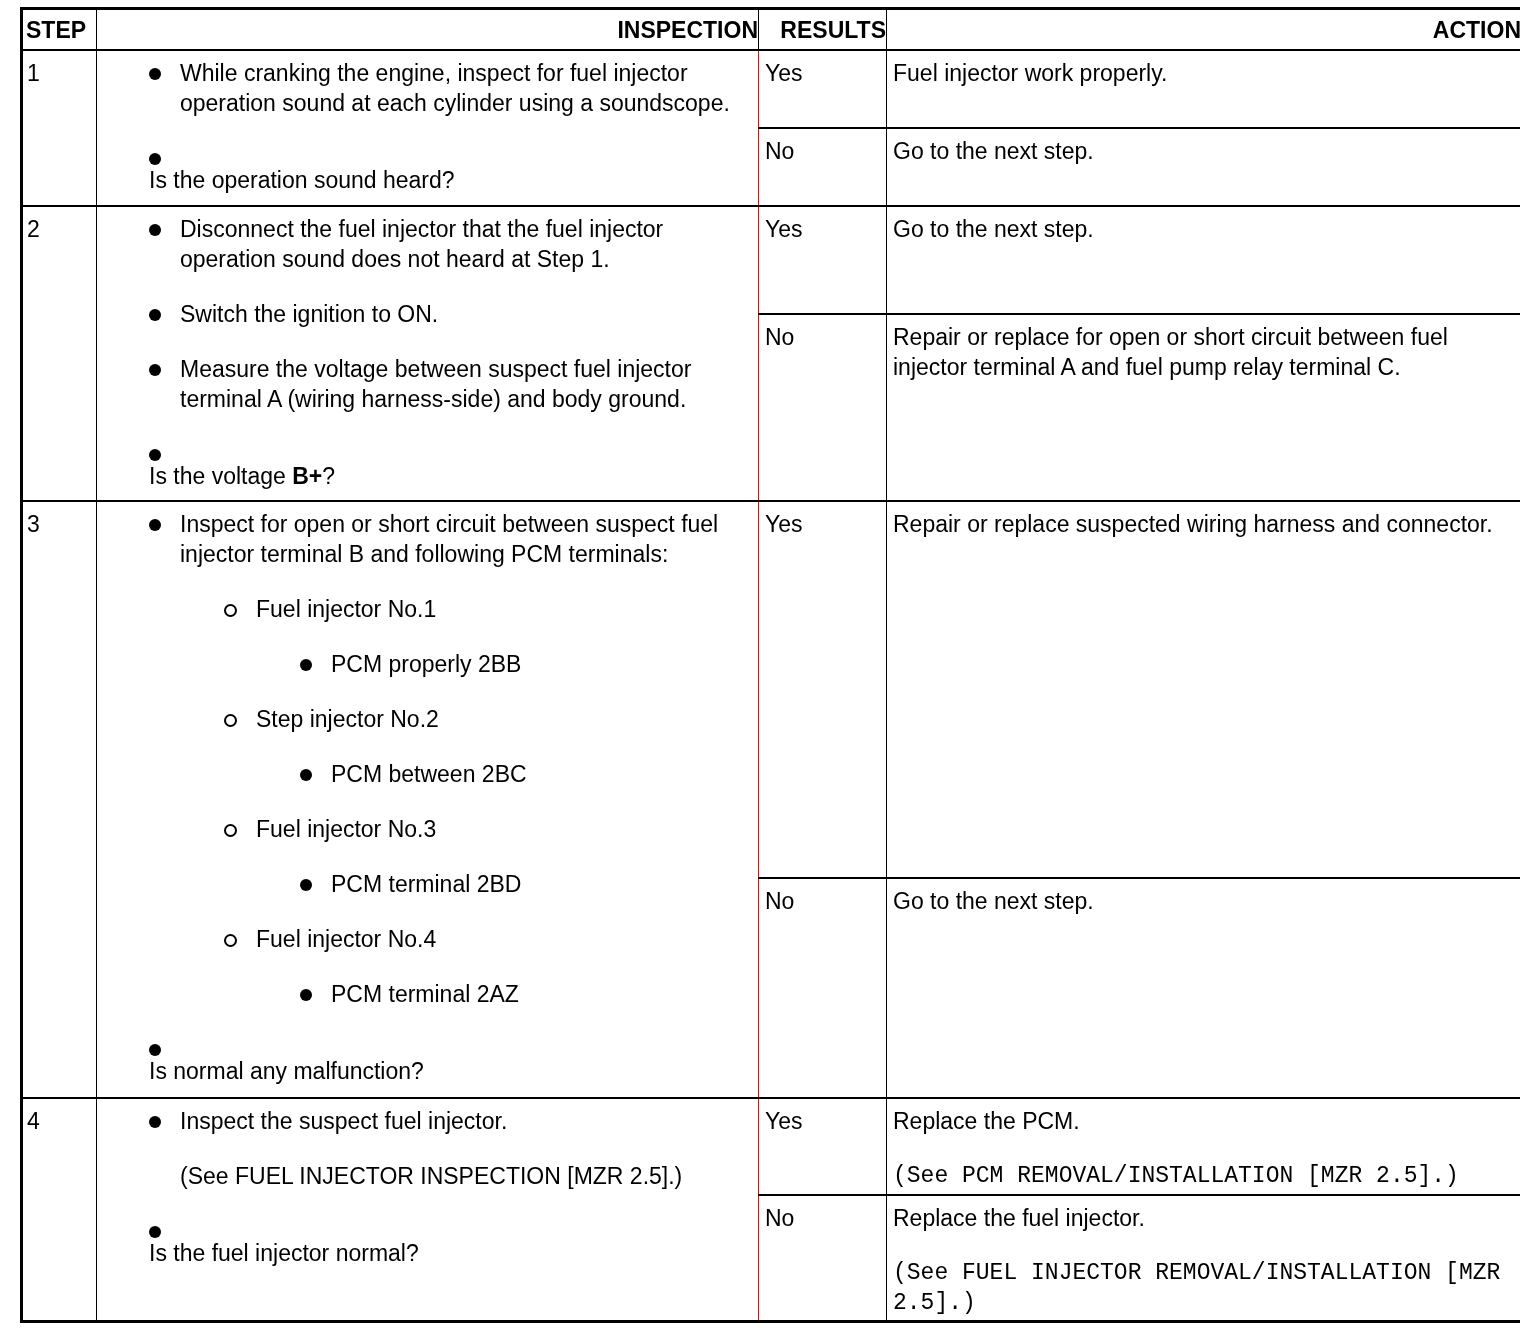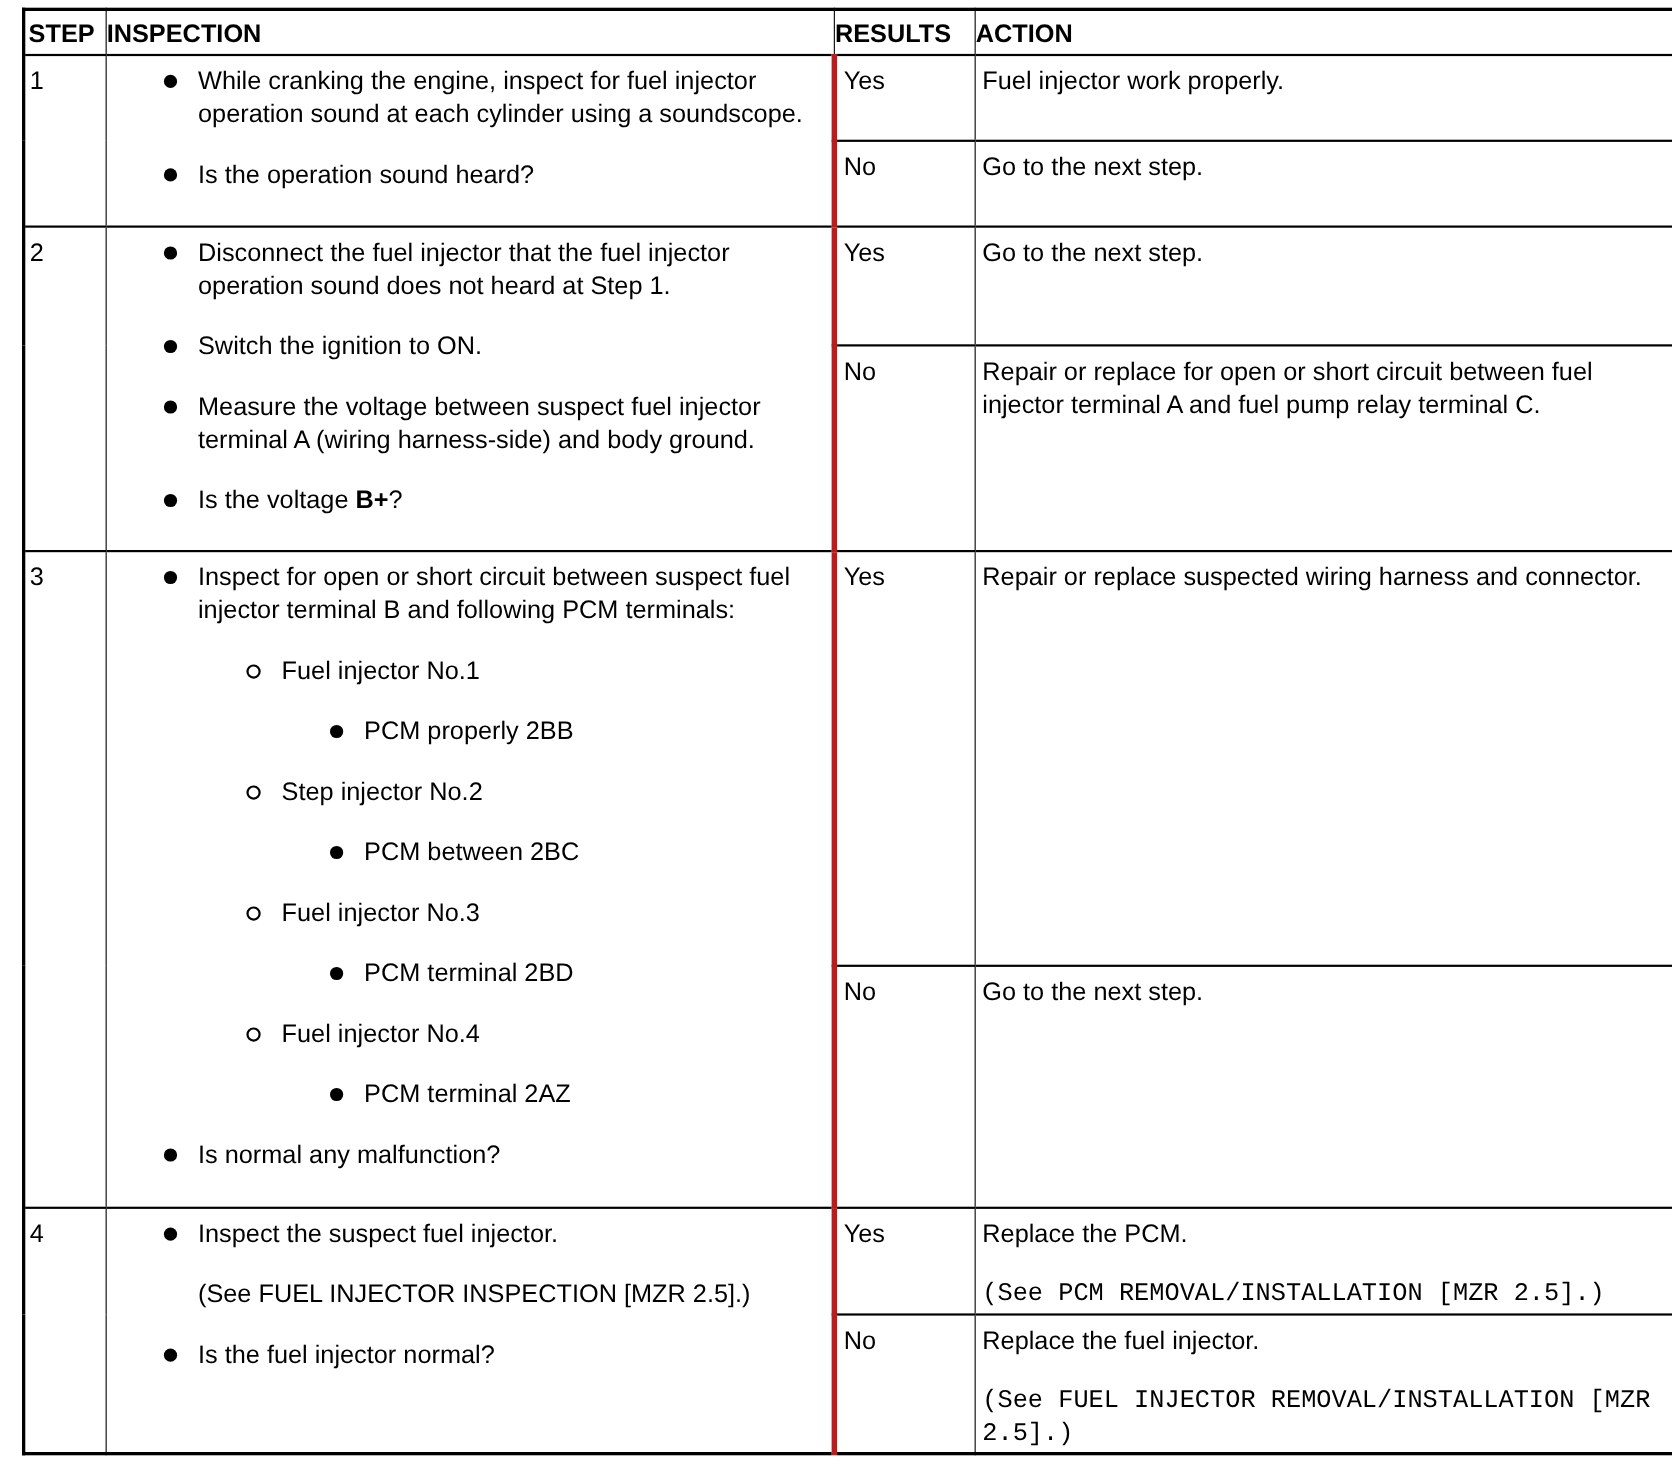--- a/index.html
+++ b/index.html
@@ -5,31 +5,31 @@
   html, body { margin: 0; padding: 0; background: #ffffff; }
   body { width: 1520px; height: 1332px; position: relative; font-family: "Liberation Sans", sans-serif; color: #000; }
   table.diag {
     position: absolute; left: 20px; top: 7px;
     width: 1501px; border-collapse: collapse;
     border: 3px solid #000;
     font-size: 23px; line-height: 30px;
     table-layout: fixed;
   }
   table.diag th, table.diag td { padding: 0; vertical-align: top; }
-  th { font-weight: bold; font-size: 23px; height: 39px; text-align: left; vertical-align: middle !important;
+  th { font-weight: bold; font-size: 23px; height: 39px; text-align: right; vertical-align: middle !important;
        border-bottom: 2px solid #000; border-left: 1px solid #000; border-right: 1px solid #000; }
   th.step-h { text-align: left; padding-left: 3px !important; }
   td.step { border-left: 1px solid #000; border-right: 1px solid #000; padding: 7px 0 0 4px !important; }
-  td.insp { border-left: 1px solid #000; border-right: 5px solid #b91c1c; padding: 7px 10px 0 0 !important; }
+  td.insp { border-left: 1px solid #000; border-right: 1px solid #b91c1c; padding: 7px 10px 0 0 !important; }
   td.res { border-left: 1px solid #000; border-right: 1px solid #000; padding: 7px 0 0 6px !important; }
   td.act { border-left: 1px solid #000; border-right: 1px solid #000; padding: 7px 8px 0 6px !important; }
   tr.rowstart td { border-top: 2px solid #000; }
   tr.sub td.res, tr.sub td.act { border-top: 2px solid #000; }
   .item { display: flex; margin-bottom: 25px; }
-  .item:last-child { margin-bottom: 0; }
+  .item:last-child { margin-bottom: 0; flex-direction: column; }
   .bullet { flex: 0 0 auto; width: 12px; height: 12px; border-radius: 50%; background: #000; margin-top: 10px; }
   .bullet.open { background: #fff; border: 2px solid #000; width: 9px; height: 9px; }
   .lvl0 { padding-left: 52px; }
   .lvl0 .bullet { margin-right: 19px; }
   .lvl1 { padding-left: 127px; text-align: right; }
   .lvl1 .bullet { margin-right: 19px; }
   .lvl2 { padding-left: 203px; }
   .lvl2 .bullet { margin-right: 19px; }
   .noind { padding-left: 83px; }
   .para { margin-bottom: 25px; }

